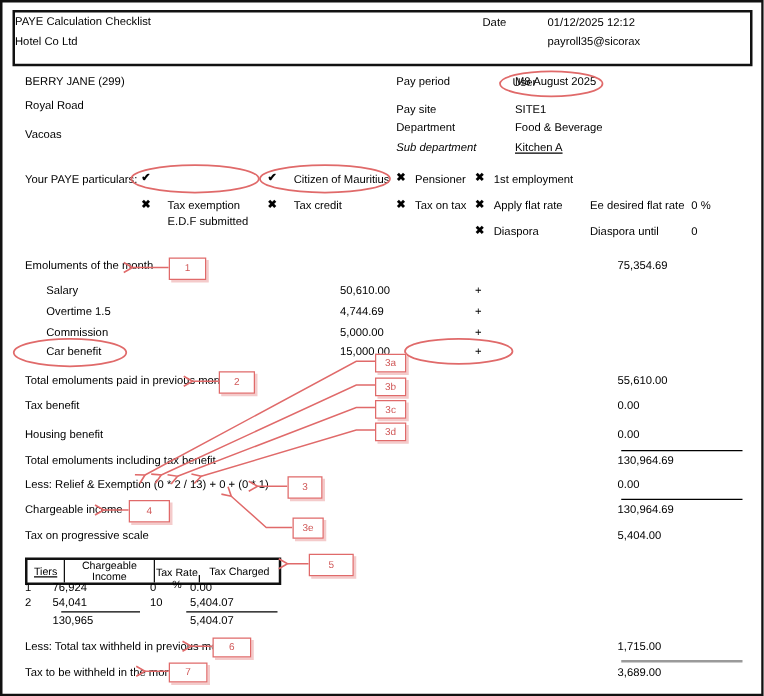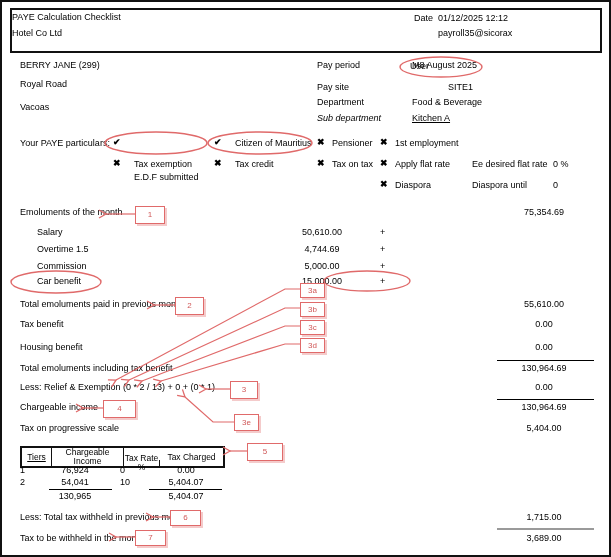--- a/index.html
+++ b/index.html
@@ -1,20 +1,20 @@
 <!DOCTYPE html>
 <html><head>
 <meta charset="utf-8">
 <style>
   html,body{margin:0;padding:0;background:#fff;}
   .page{position:relative;width:611px;height:557px;box-sizing:border-box;
         border:2px solid #111;background:#fff;overflow:hidden;
         font-family:"Liberation Sans", sans-serif;font-size:9px;color:#000;line-height:11px;}
   .abs{position:absolute;white-space:nowrap;}
-  .rt{text-align:center;}
+  .rt{text-align:left;}
   .ctr{text-align:left;}
   .hdrbox{position:absolute;left:8px;top:6px;width:592px;height:45px;
           border:2px solid #111;box-sizing:border-box;}
   .mark{font-weight:bold;font-size:9px;}
   .rule{position:absolute;height:1px;background:#000;}
   .rule2{position:absolute;height:2px;background:#9a9a9a;}
   .tblhdr{position:absolute;left:18px;top:444px;width:205px;height:22px;
           border:2px solid #111;box-sizing:border-box;display:flex;}
   .thc{border-right:1px solid #111;display:flex;align-items:center;justify-content:center;
        text-align:center;white-space:pre-line;line-height:9px;font-size:8.5px;}
@@ -25,34 +25,34 @@
   svg.overlay{position:absolute;left:0;top:0;z-index:4;pointer-events:none;}
 </style>
 </head>
 <body>
 
 <div class="page">
 
   <div class="hdrbox">
     <div class="abs ctr" style="left:0;top:2px;width:440px;">PAYE Calculation Checklist</div>
     <div class="abs ctr" style="left:0;top:18px;width:440px;">Hotel Co Ltd</div>
-    <div class="abs" style="left:402px;top:3px;">Date</div>
+    <div class="abs" style="left:374px;top:3px;">Date</div>
     <div class="abs" style="left:426px;top:3px;">01/12/2025 12:12</div>
     <div class="abs" style="left:398px;top:32px;margin-top:19px;">User</div>
     <div class="abs" style="left:426px;top:18px;">payroll35@sicorax</div>
   </div>
 
   <div class="abs" style="left:18px;top:58px;">BERRY JANE (299)</div>
   <div class="abs" style="left:18px;top:77px;">Royal Road</div>
   <div class="abs" style="left:18px;top:100px;">Vacoas</div>
 
   <div class="abs" style="left:315px;top:58px;">Pay period</div>
   <div class="abs" style="left:410px;top:58px;">M8 August 2025</div>
   <div class="abs" style="left:315px;top:80px;">Pay site</div>
-  <div class="abs" style="left:410px;top:80px;margin-left:36px;">SITE1</div>
+  <div class="abs" style="left:410px;top:80px;">SITE1</div>
   <div class="abs" style="left:315px;top:95px;">Department</div>
   <div class="abs" style="left:410px;top:95px;">Food &amp; Beverage</div>
   <div class="abs" style="left:315px;top:111px;font-style:italic;">Sub department</div>
   <div class="abs" style="left:410px;top:111px;text-decoration:underline;">Kitchen A</div>
 
   <div class="abs" style="left:18px;top:136px;">Your PAYE particulars:</div>
 
   <span class="abs mark" style="left:111px;top:135px;">✔</span>
   <div class="abs" style="left:132px;top:136px;margin-top:34px;">E.D.F submitted</div>
   <span class="abs mark" style="left:212px;top:135px;">✔</span>

